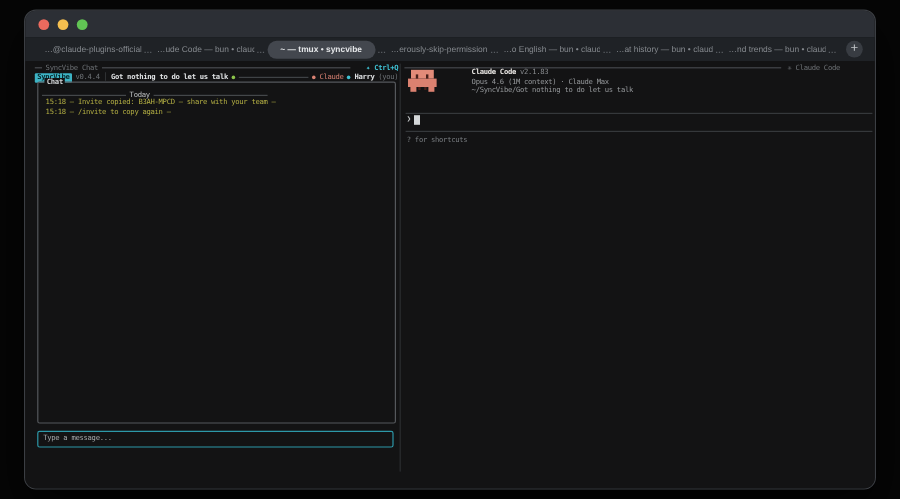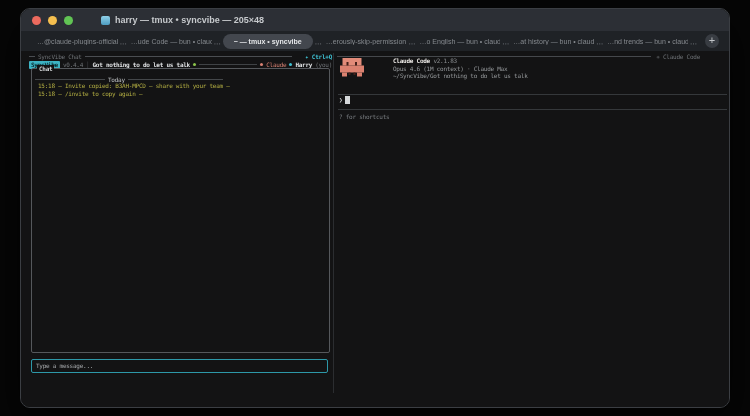--- a/index.html
+++ b/index.html
@@ -73,24 +73,20 @@
 </head>
 <body>
 
 <div class="window">
 
   <div class="titlebar">
     <div class="traffic">
       <span class="tl close"></span>
       <span class="tl min"></span>
       <span class="tl max"></span>
-    </div>
-    <div class="title-wrap">
-      <span class="proxy-icon"></span>
-      <span class="win-title">harry — tmux • syncvibe — 205×48</span>
     </div>
   </div>
 
   <div class="tabbar">
     <div class="tab">…@claude-plugins-official</div>
     <span class="tab-sep">⋯</span>
     <div class="tab">…ude Code — bun • claude</div>
     <span class="tab-sep">⋯</span>
     <div class="tab active">~ — tmux • syncvibe</div>
     <span class="tab-sep">⋯</span>

